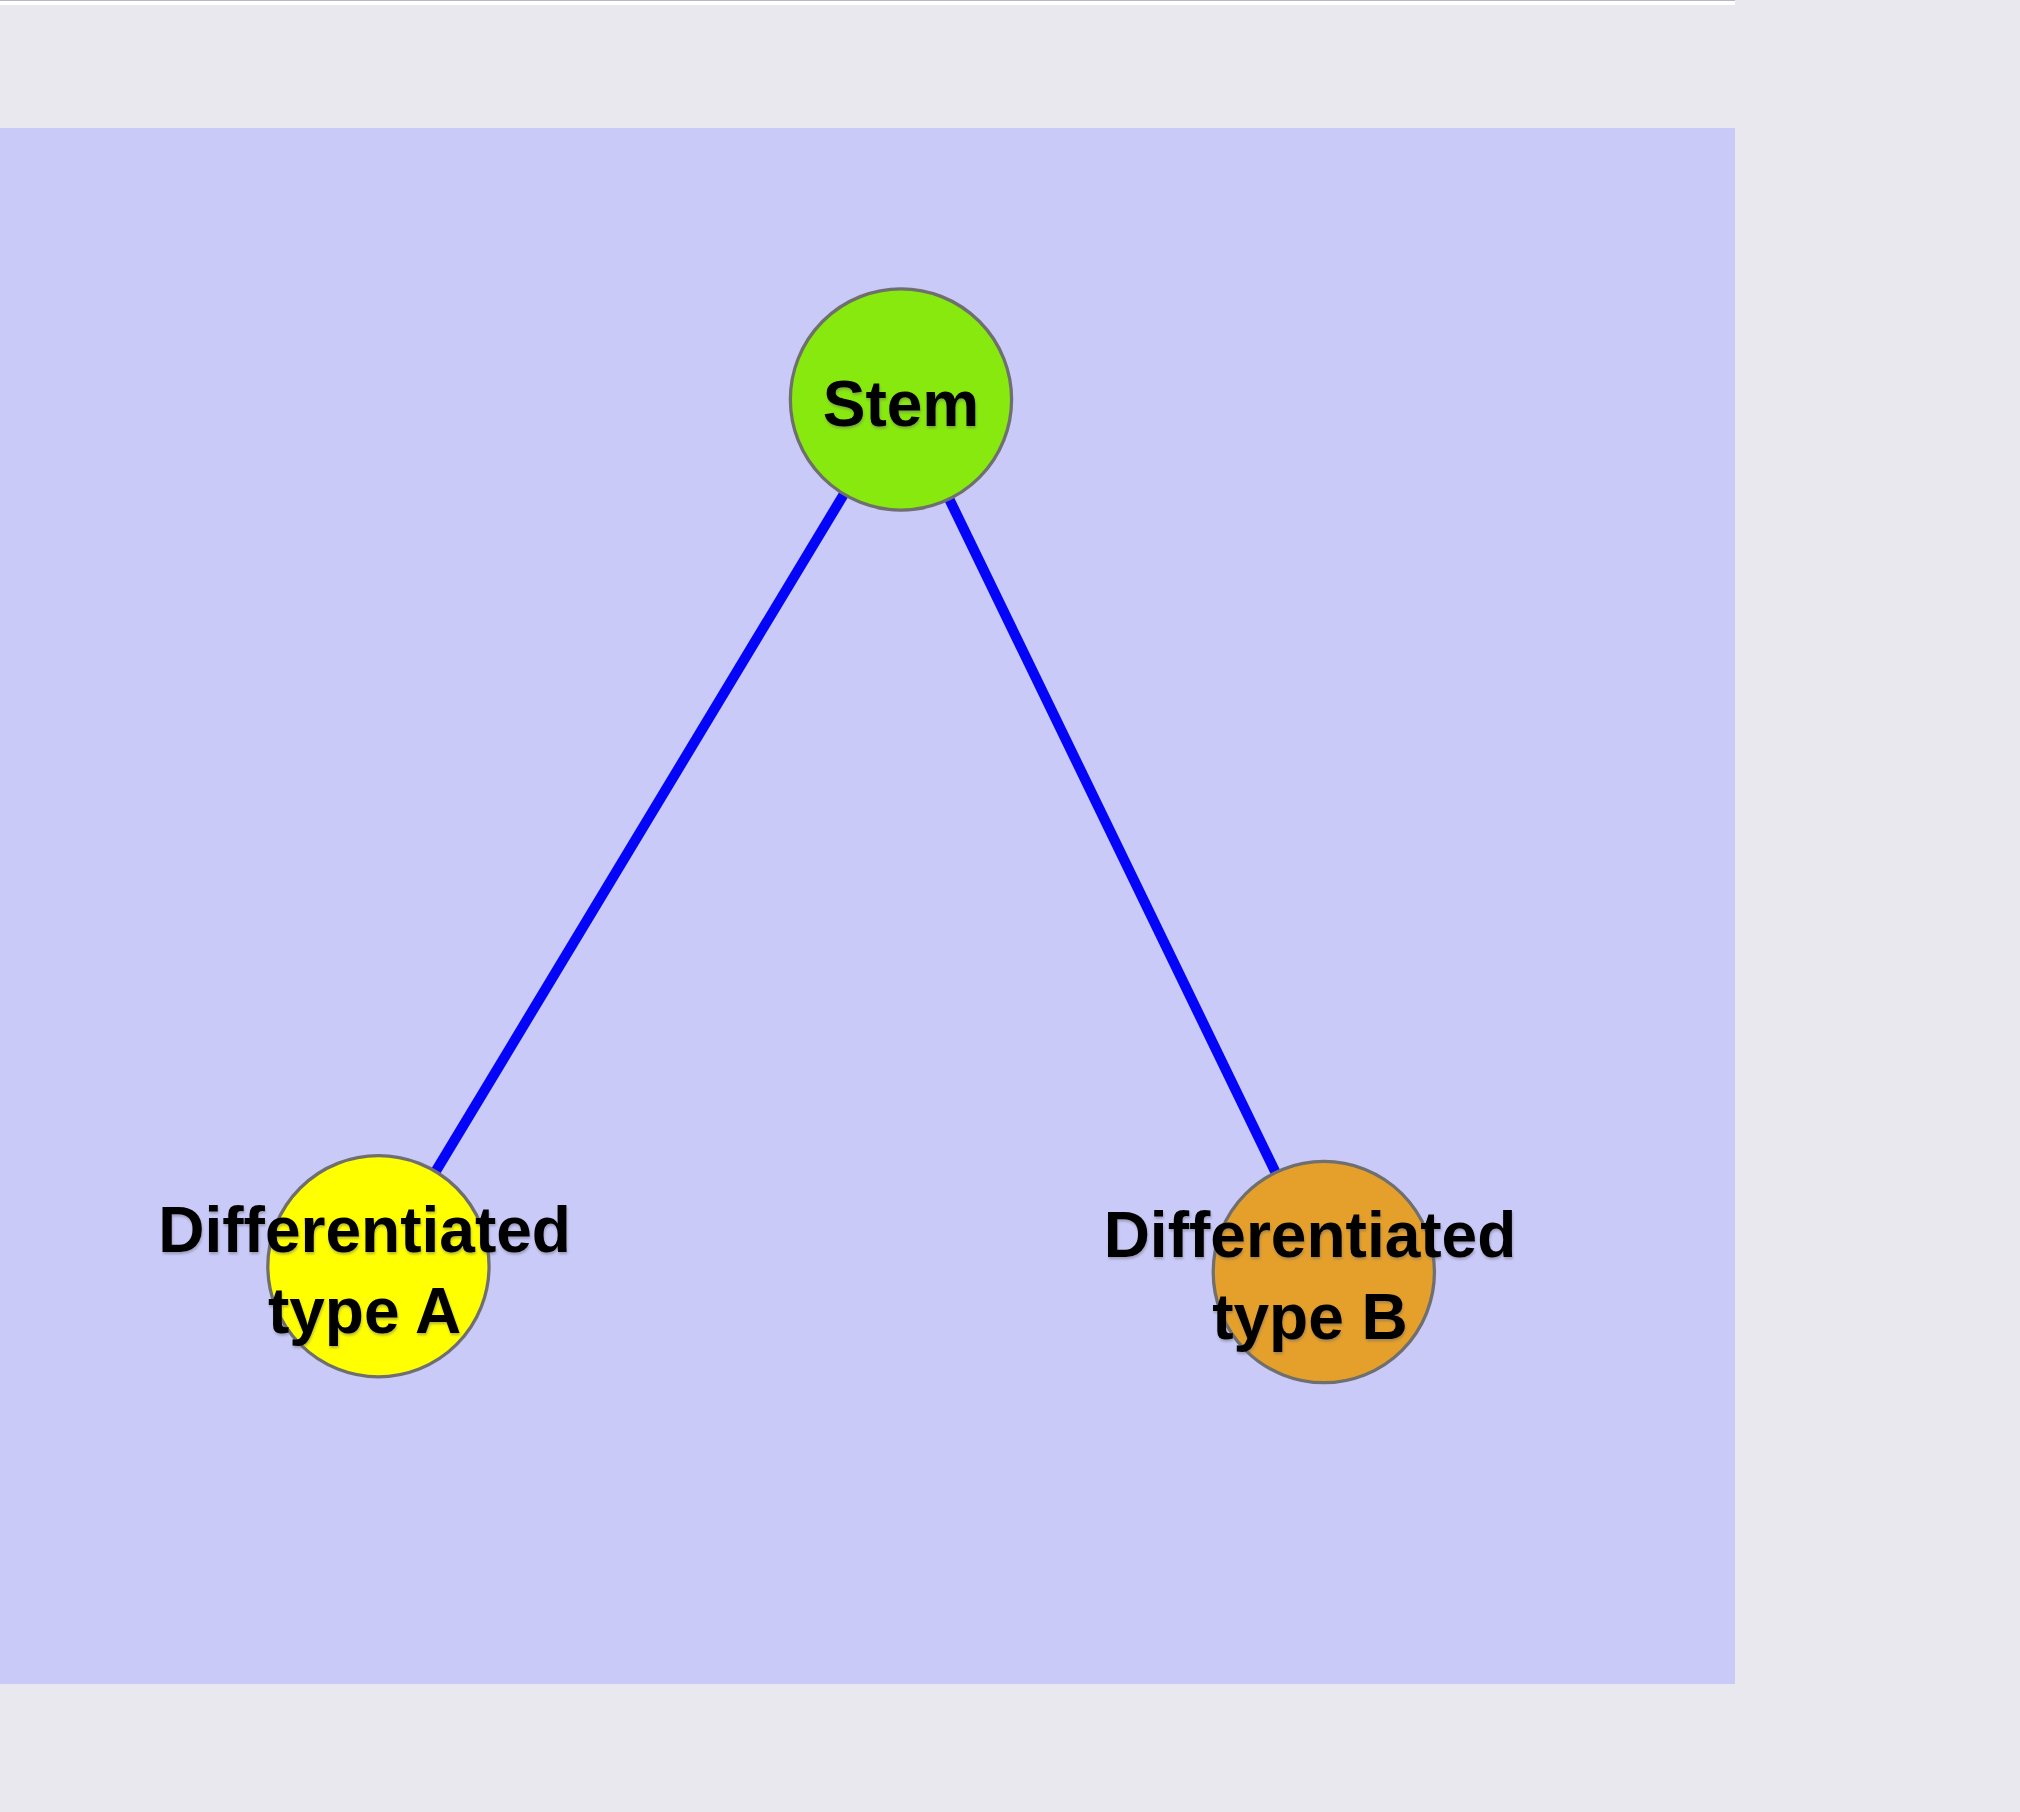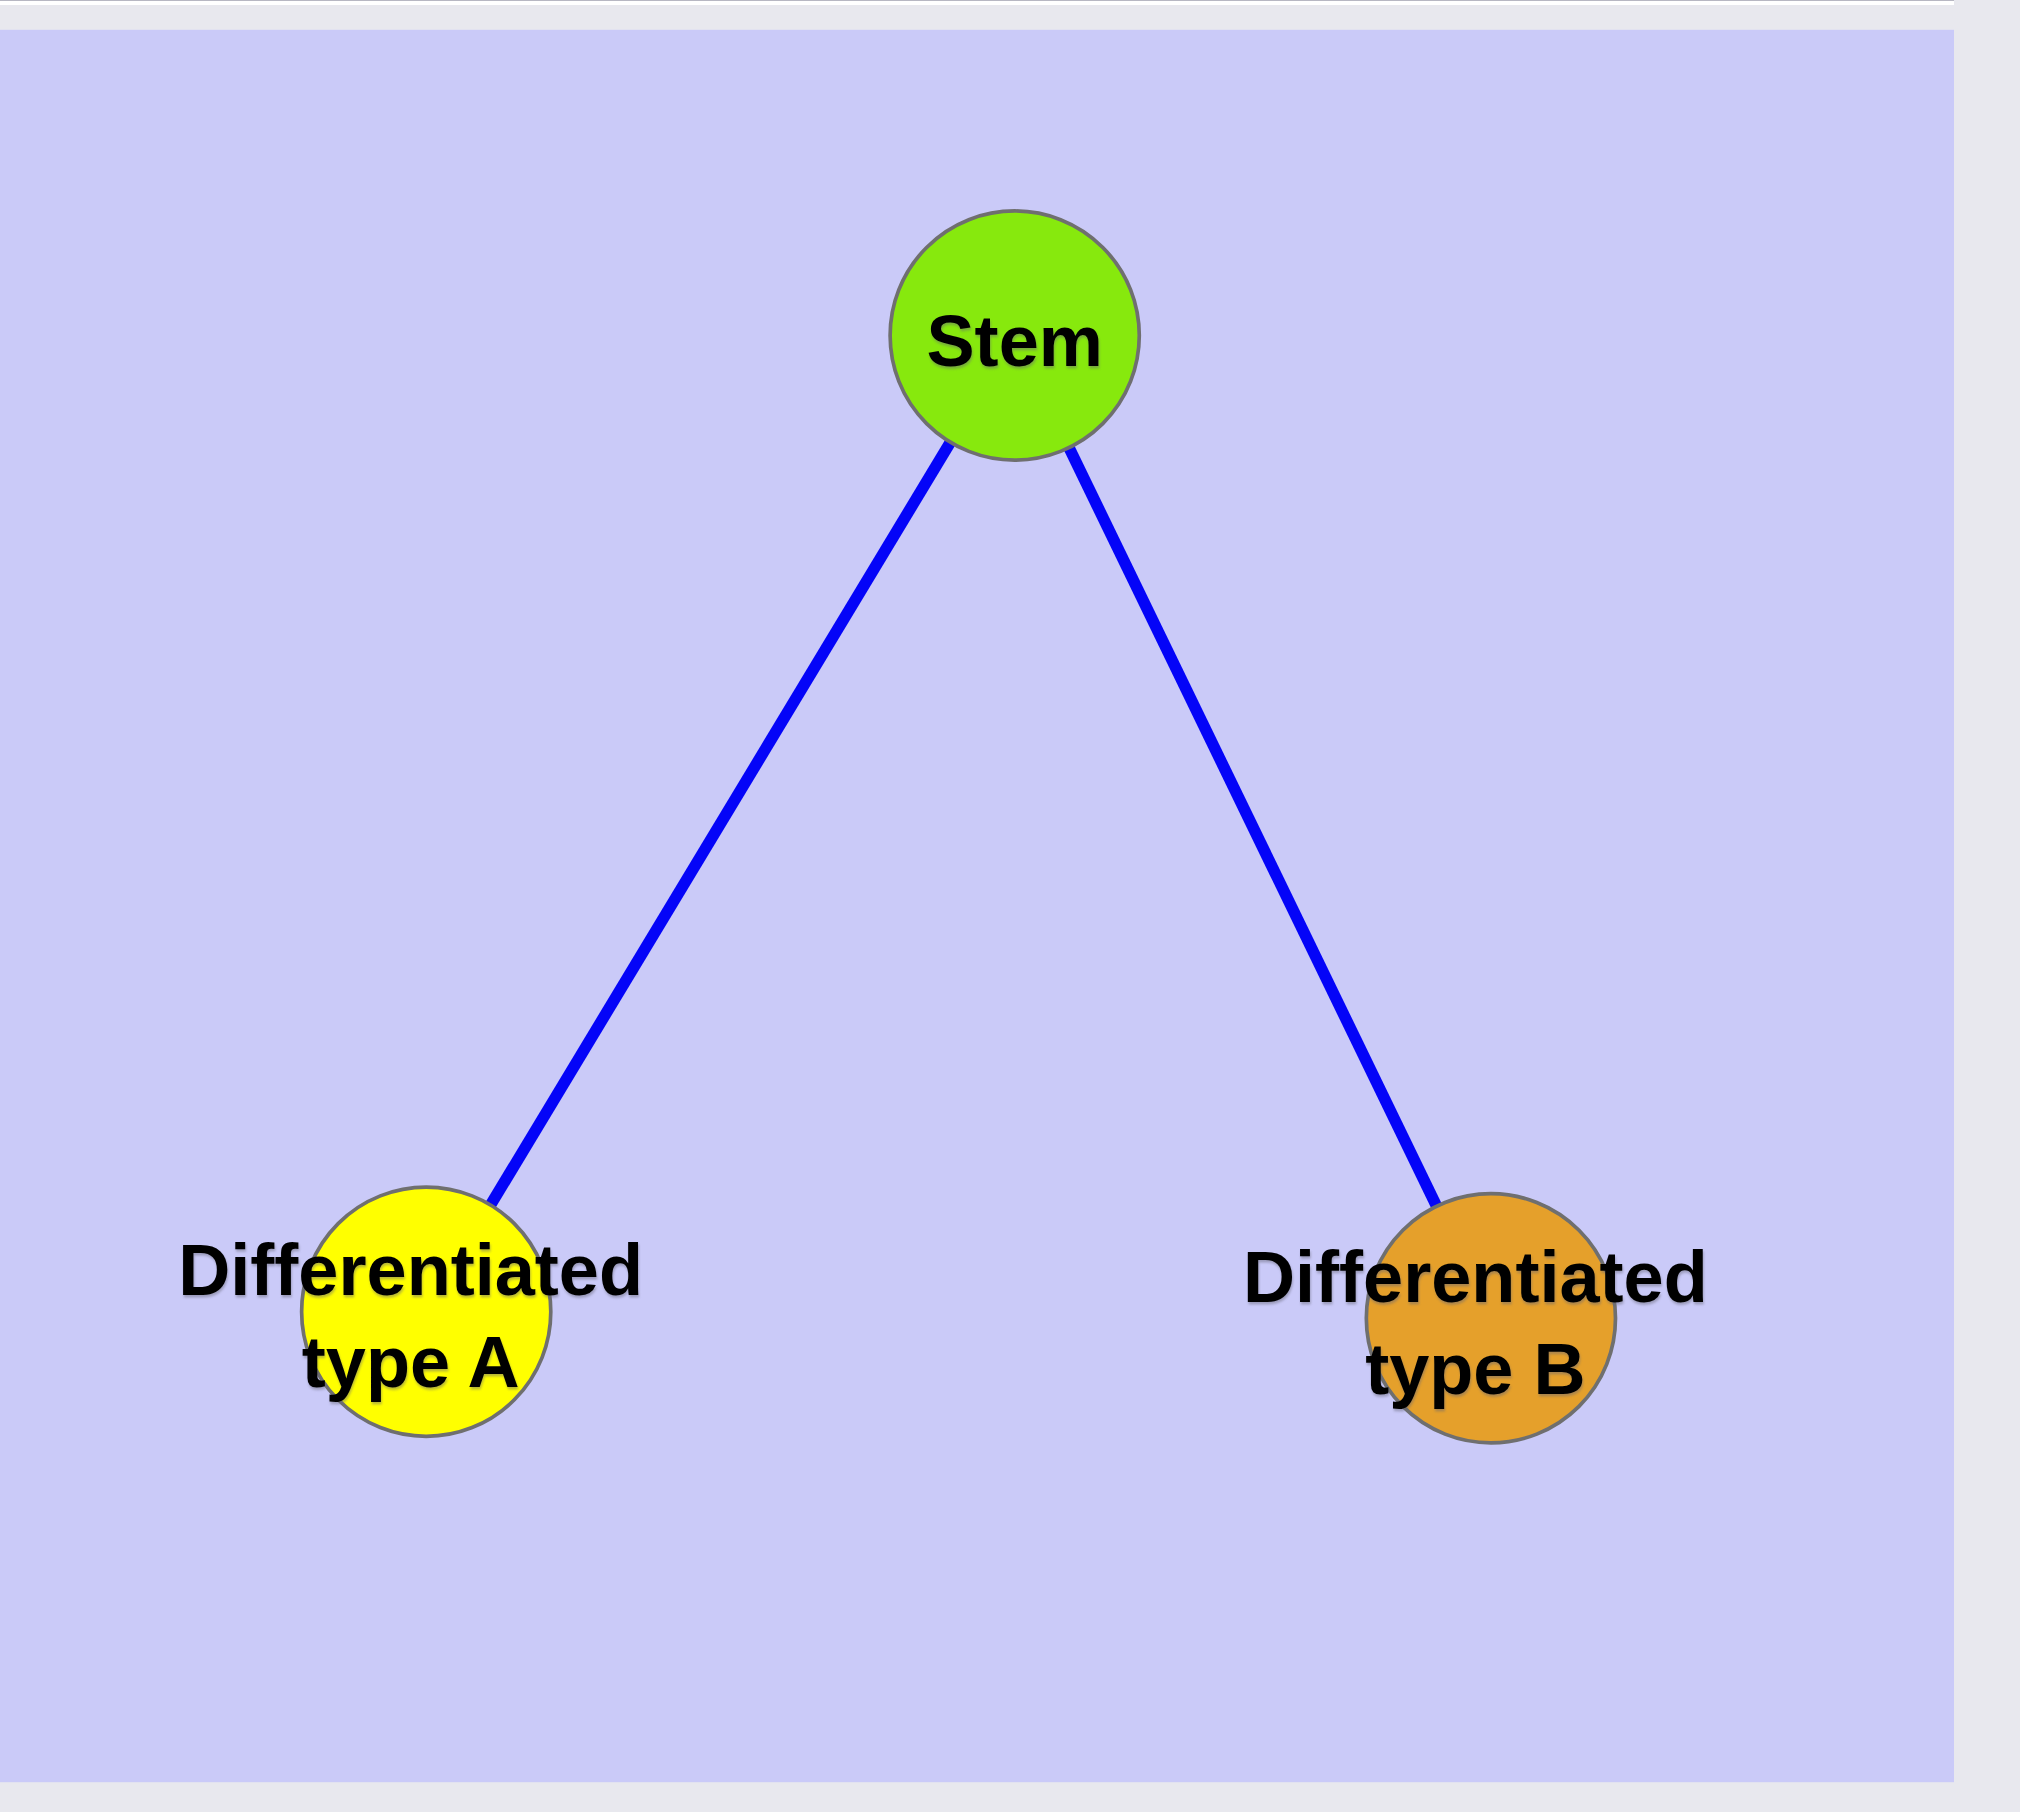--- a/index.html
+++ b/index.html
@@ -2,21 +2,21 @@
 <html style="font-size:13.6px"><head>
 <meta charset="utf-8">
 <style>
   html, body {
     margin: 0;
     padding: 0;
     background: #e8e8ee;
   }
   .stage {
     position: relative;
-    width: 1954px;
+    width: 1735px;
     height: 1812px;
     overflow: hidden;
     font-family: "Liberation Sans", sans-serif;
   }
   .top-strip {
     position: absolute;
     top: 0; left: 0; right: 0;
     height: 4.2px;
     background: #ffffff;
     border-top: 0.8px solid #b7b7c2;

